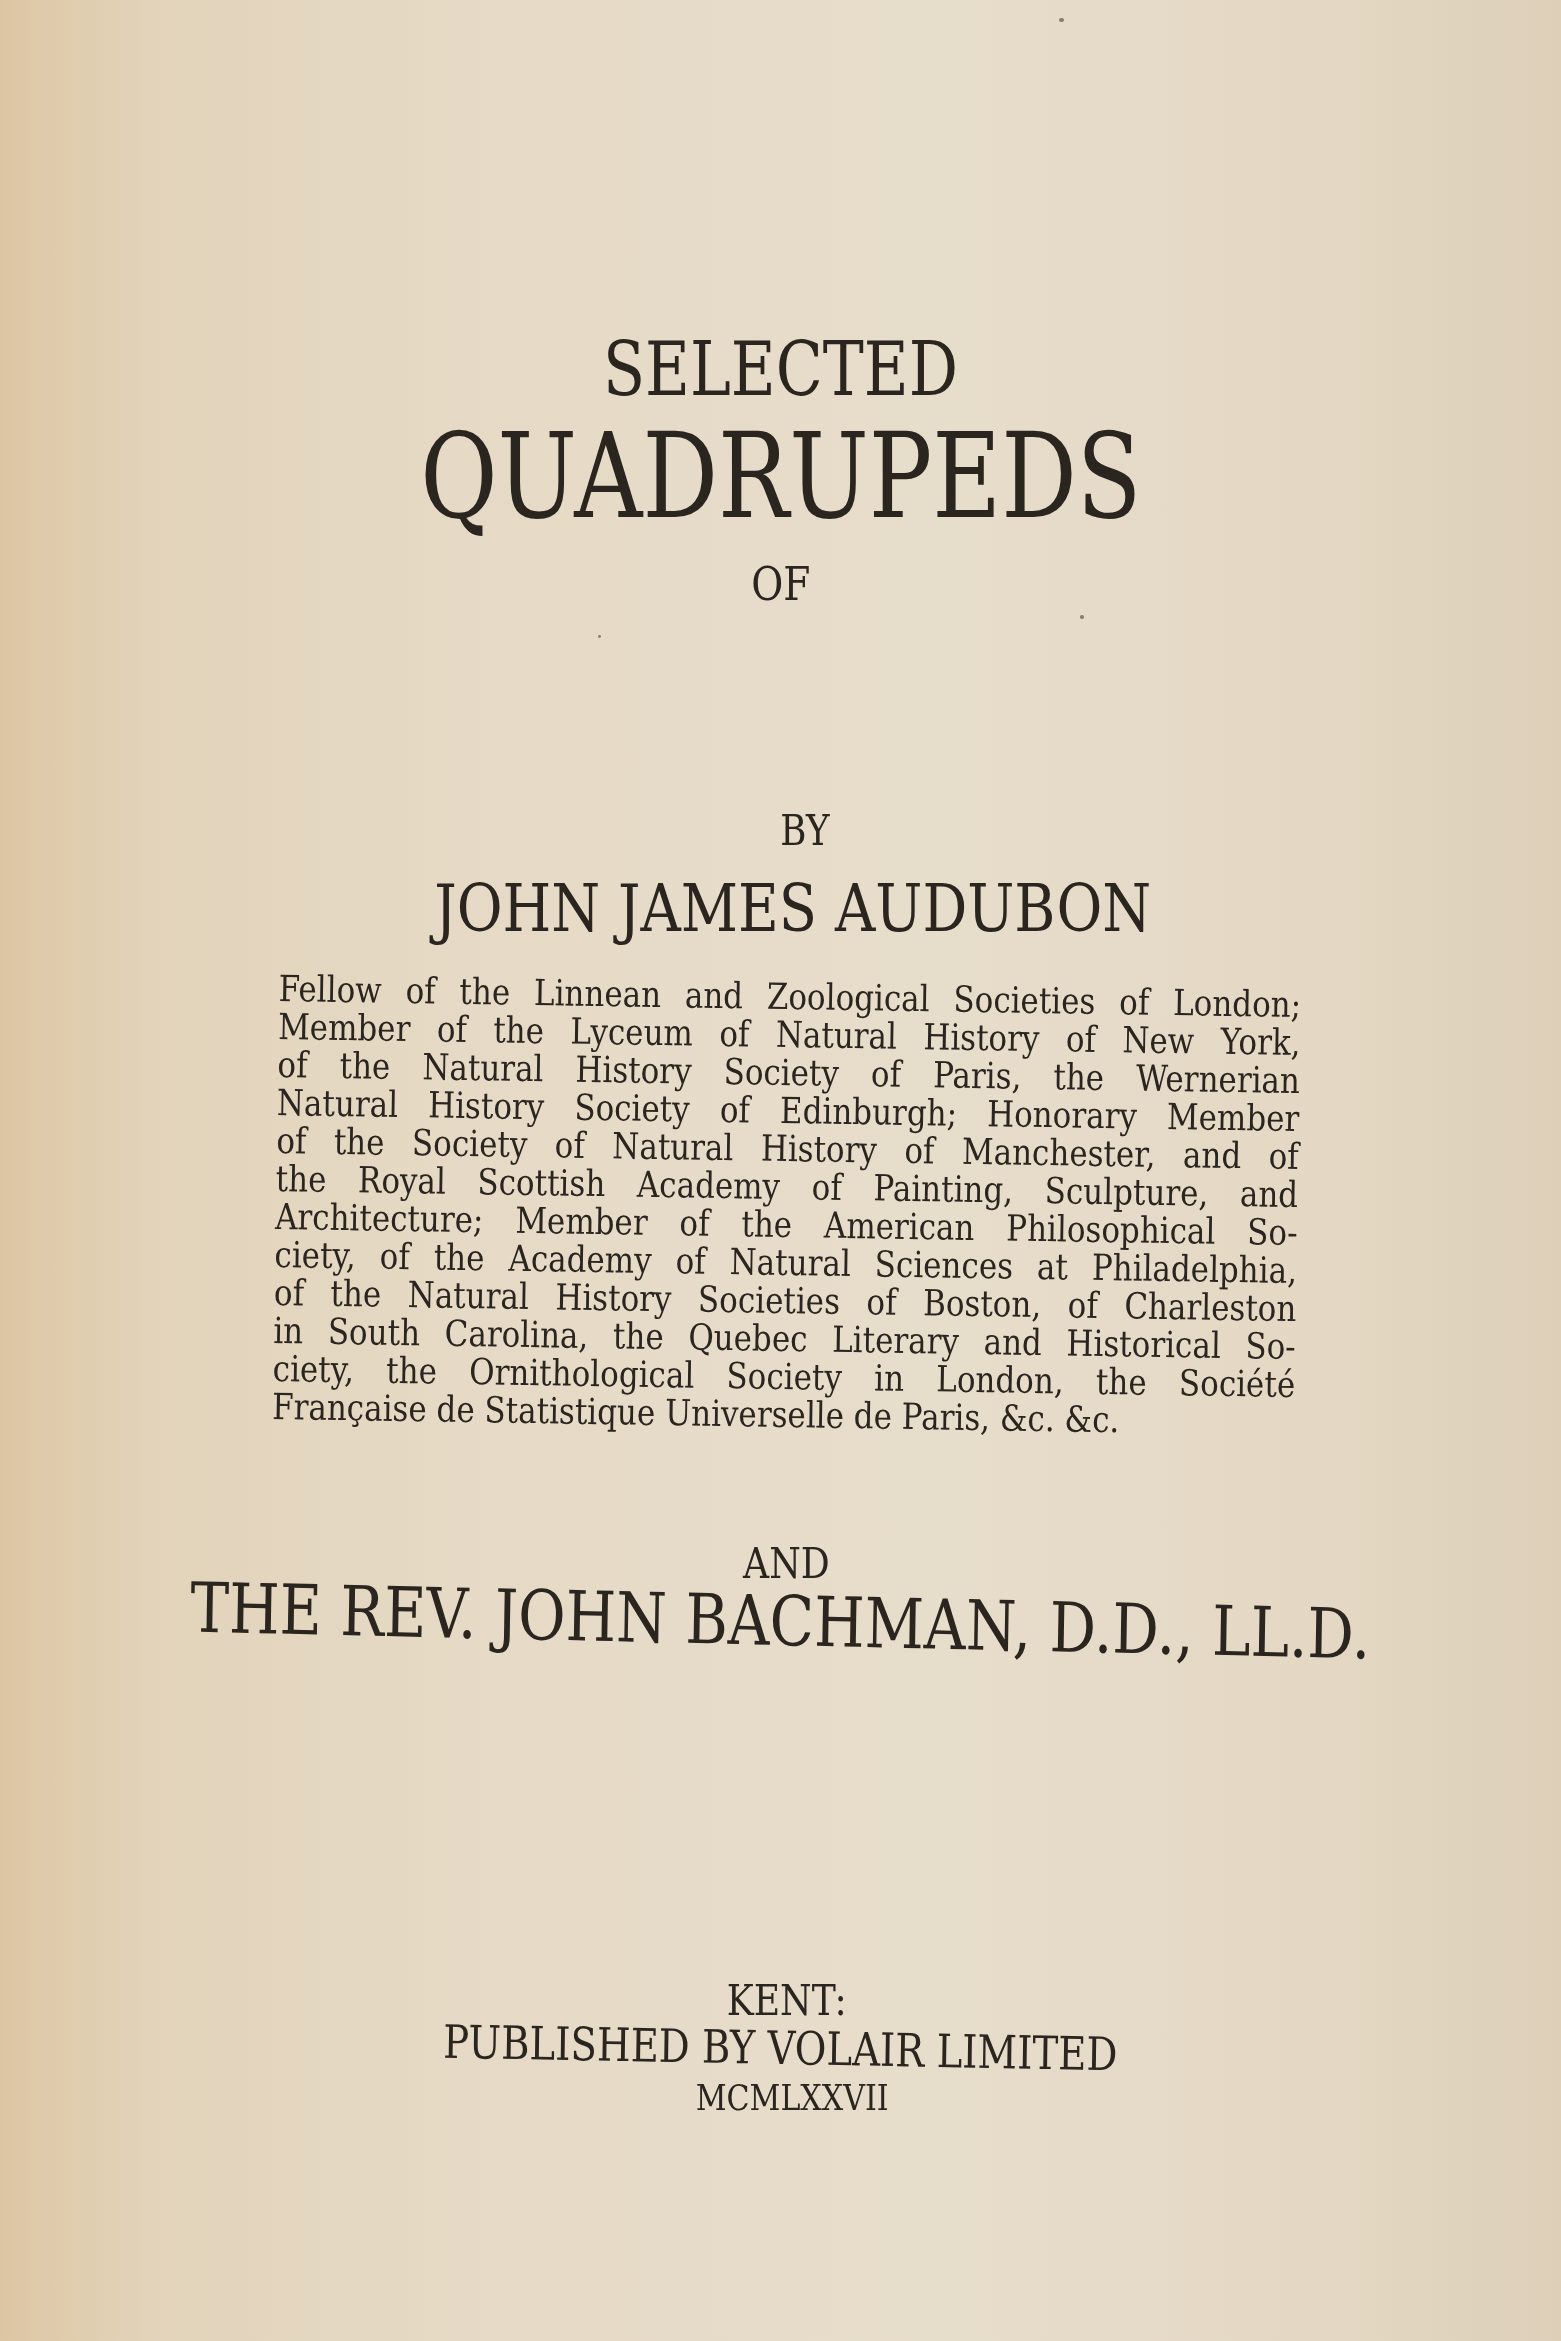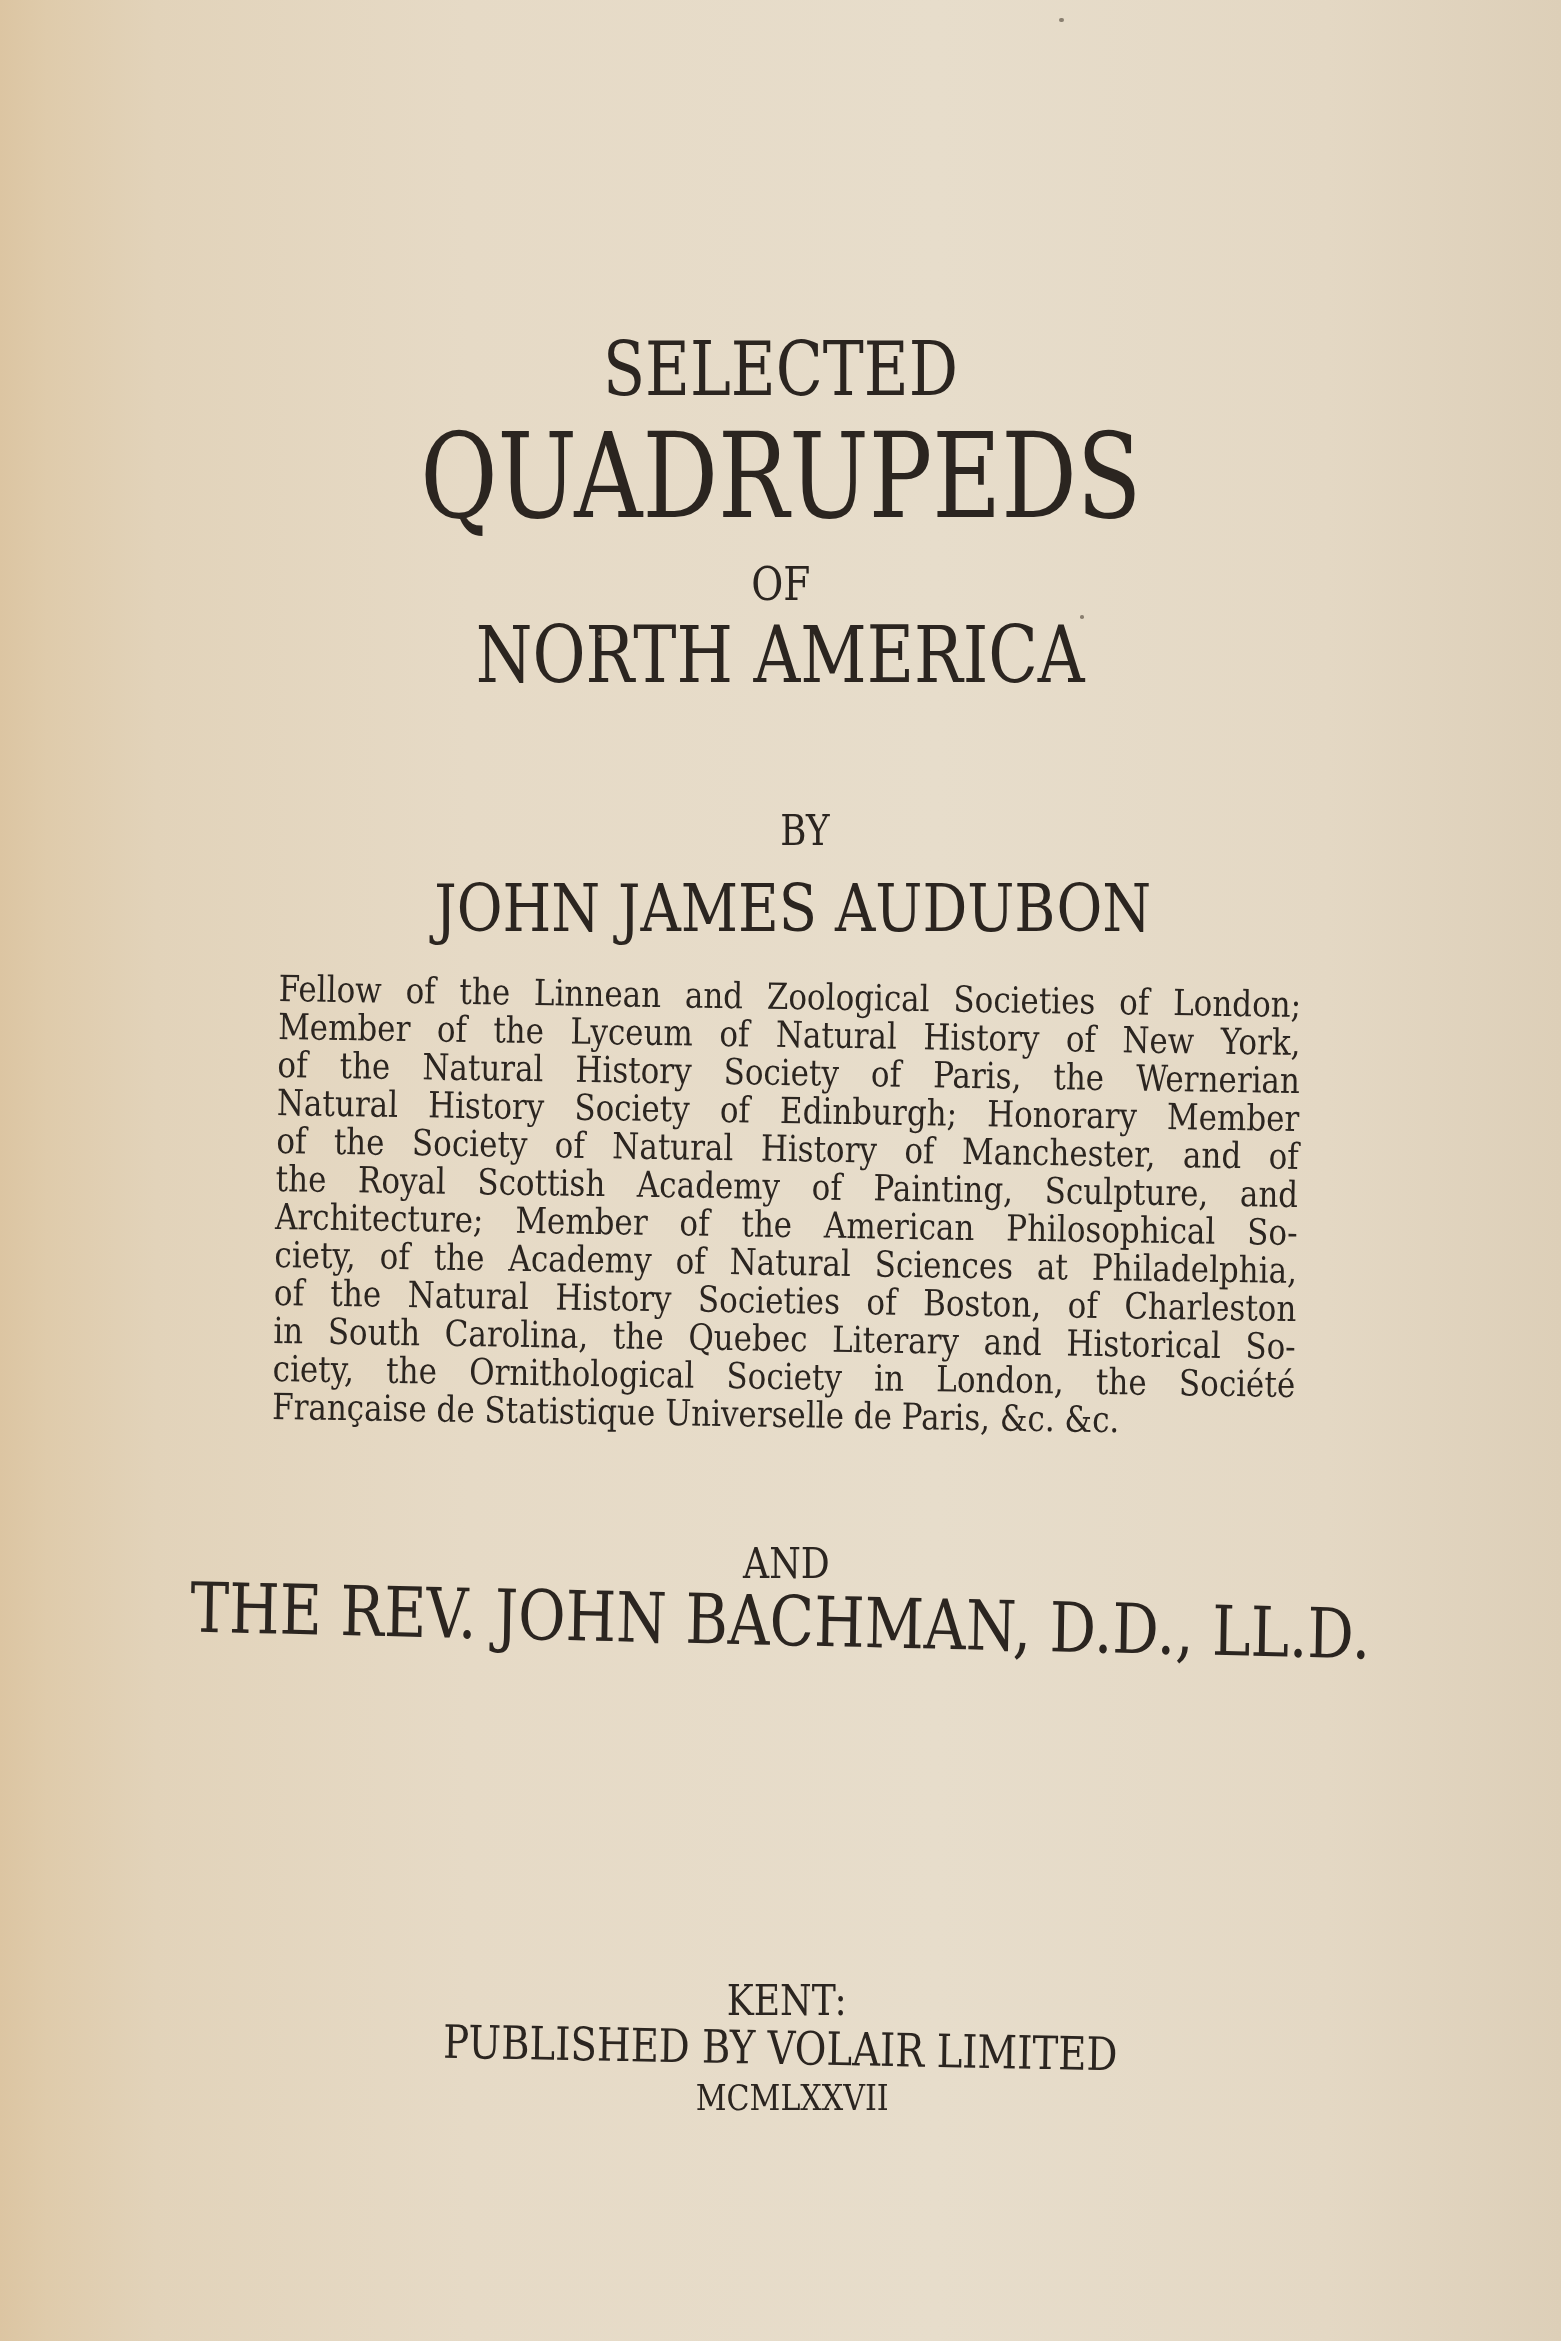--- a/index.html
+++ b/index.html
@@ -107,23 +107,20 @@
   </div>
 
   <div class="line" id="t-of">
     <span class="condensed">OF</span>
   </div>
 
   <div class="line" id="t-quadrupeds">
     <span class="condensed">QUADRUPEDS</span>
   </div>
 
-  <div class="line" id="t-northam">
-    <span class="condensed">NORTH AMERICA</span>
-  </div>
 
   <div class="line" id="t-by">
     <span class="condensed">BY</span>
   </div>
 
   <div class="line" id="t-audubon">
     <span class="condensed">JOHN JAMES AUDUBON</span>
   </div>
 
   <div class="affiliations">

